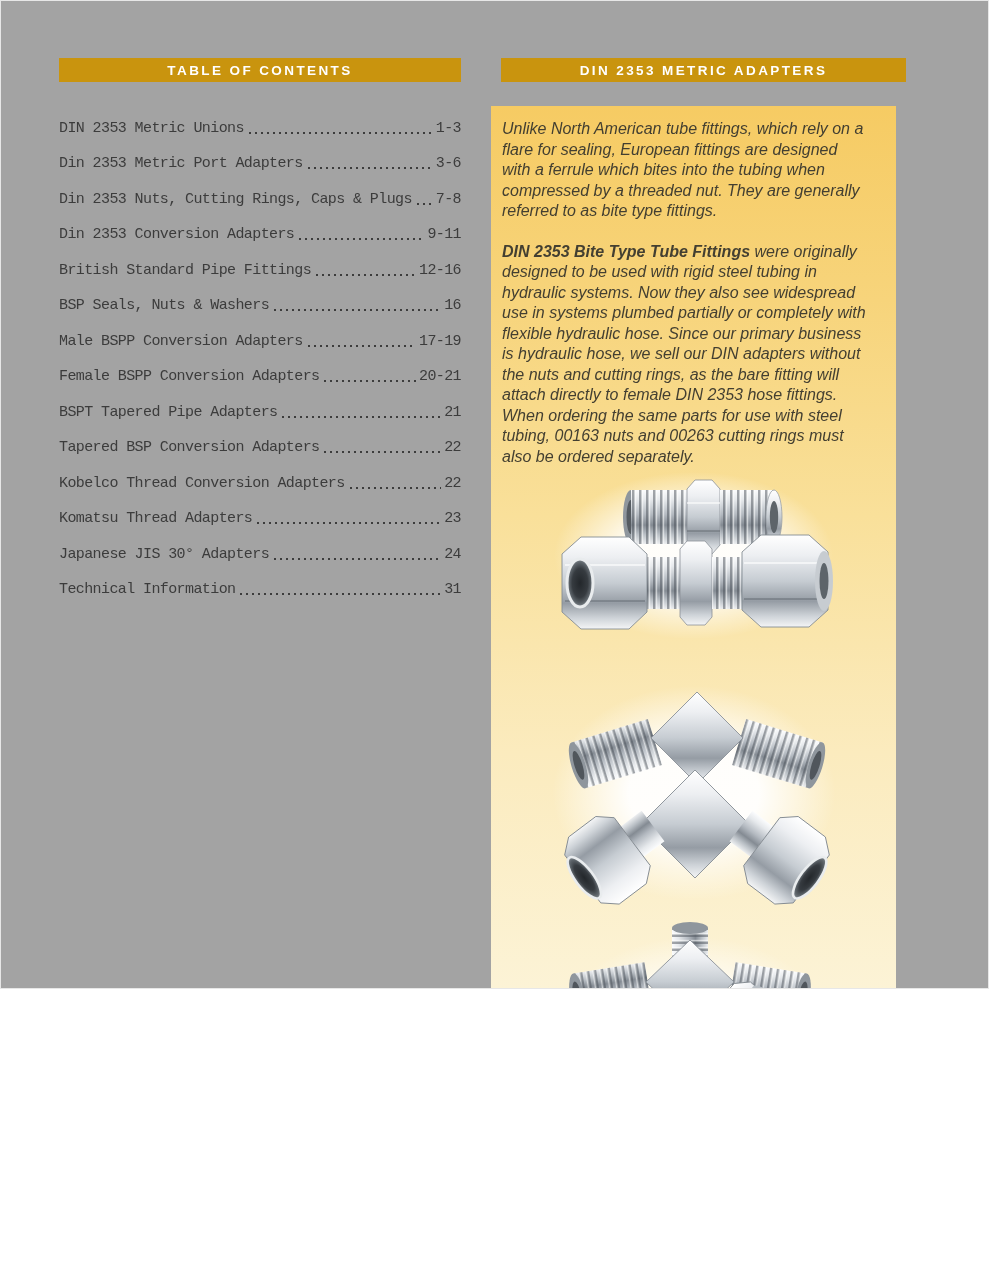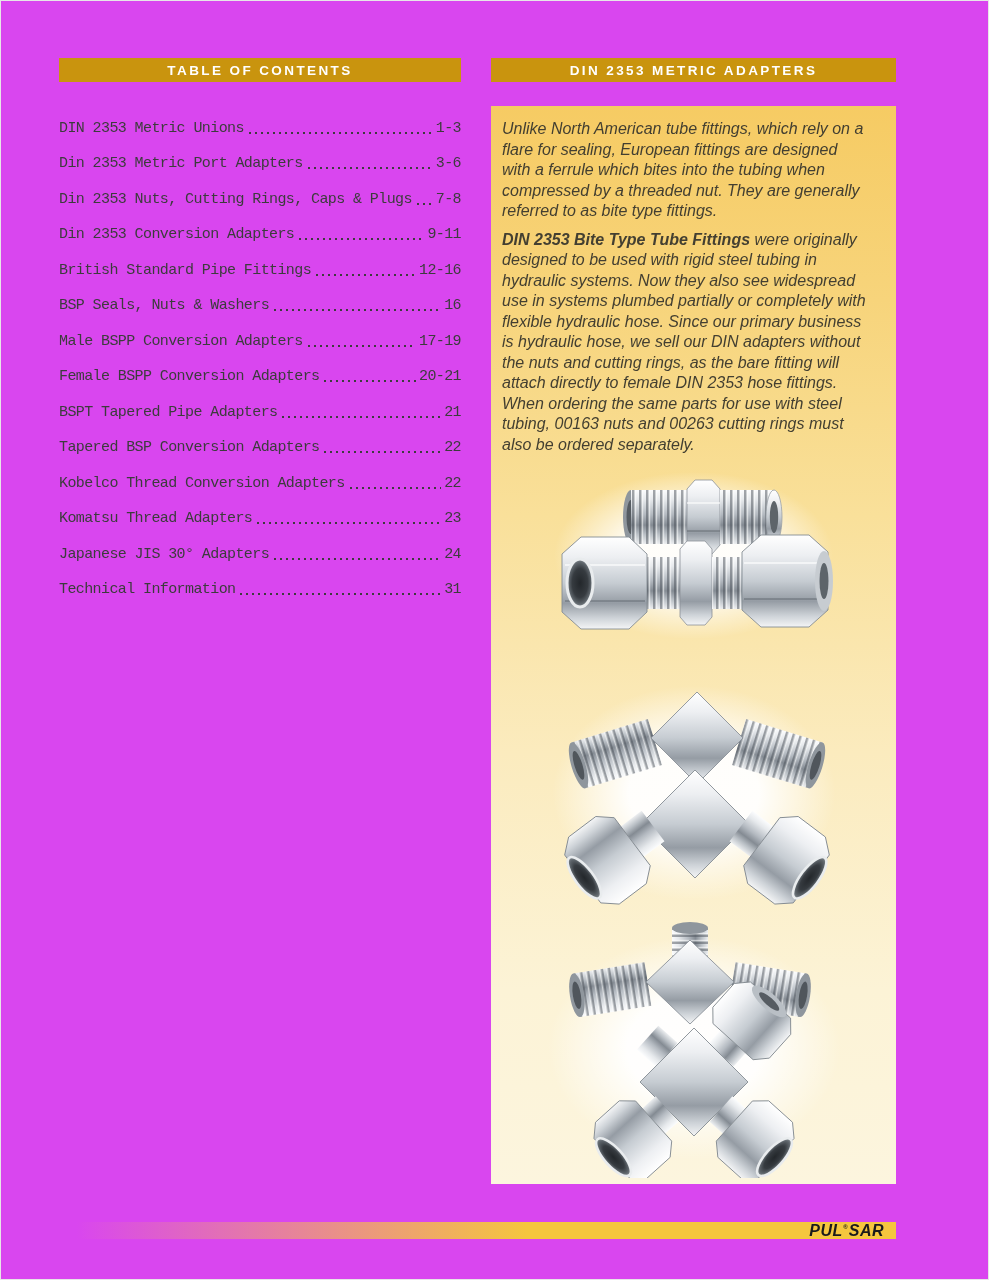--- a/index.html
+++ b/index.html
@@ -1,29 +1,29 @@
 <!DOCTYPE html>
 <html><head>
 <meta charset="utf-8">
 <style>
   * { margin:0; padding:0; box-sizing:border-box; }
   html,body { background:#fff; }
   .page {
-    position:relative; width:989px; height:1280px; background:#d946ef;
+    position:relative; width:989px; height:989px; background:#a3a3a3;
     border:1px solid #e7e7e7; overflow:hidden;
     font-family:"Liberation Sans", sans-serif;
   }
   
   .banner {
     position:absolute; top:57px; height:24px; background:#C9940E;
     color:#ffffff; font:bold 13.5px "Liberation Sans", sans-serif;
     letter-spacing:2.4px; display:flex; align-items:center; justify-content:center;
   }
   .banner-left  { left:58px;  width:402px; }
-  .banner-right { left:490px; width:405px; }
+  .banner-right { left:500px; width:405px; }
   
   .toc {
     position:absolute; left:58px; top:100px; width:402px;
     font:15px "DejaVu Sans Mono", monospace; letter-spacing:-0.6px; color:#3C3C3C;
   }
   .toc-row { display:flex; align-items:flex-end; height:35.5px;font-family:Liberation Mono, monospace; }
   .toc-label, .toc-page { white-space:nowrap; }
   .toc-page { text-align:left; }
   .toc-dots {
     flex:1 1 auto; min-width:10px; height:6px; margin:0 3px 2px 3px;
@@ -33,21 +33,21 @@
   
   .panel {
     position:absolute; left:490px; top:105px; width:405px; height:1078px;
     background:linear-gradient(180deg,
       #F6CB63 0%, #F7D47B 18%, #F9E09A 38%, #FBEBBE 60%, #FCF3D6 82%, #FCF5DE 100%);
   }
   .panel-text {
     padding:13px 28px 0 11px; color:#433F31;
     font:italic 16px/20.5px "Liberation Sans", sans-serif;
   }
-  .panel-text p + p { margin-top:8px; }
+  .panel-text p + p { margin-top:20px; }
   .lead { font-weight:bold; }
   
   .photo {
     position:absolute; display:flex; align-items:center; justify-content:center;
     background:radial-gradient(ellipse 58% 58% at 50% 50%,
       rgba(255,255,255,0.95) 34%, rgba(255,255,255,0) 74%);
   }
   .photo-1 { left:40px; top:352px; width:325px; height:195px; }
   .photo-2 { left:38px; top:562px; width:330px; height:250px; }
   .photo-3 { left:33px; top:812px; width:340px; height:260px; }

